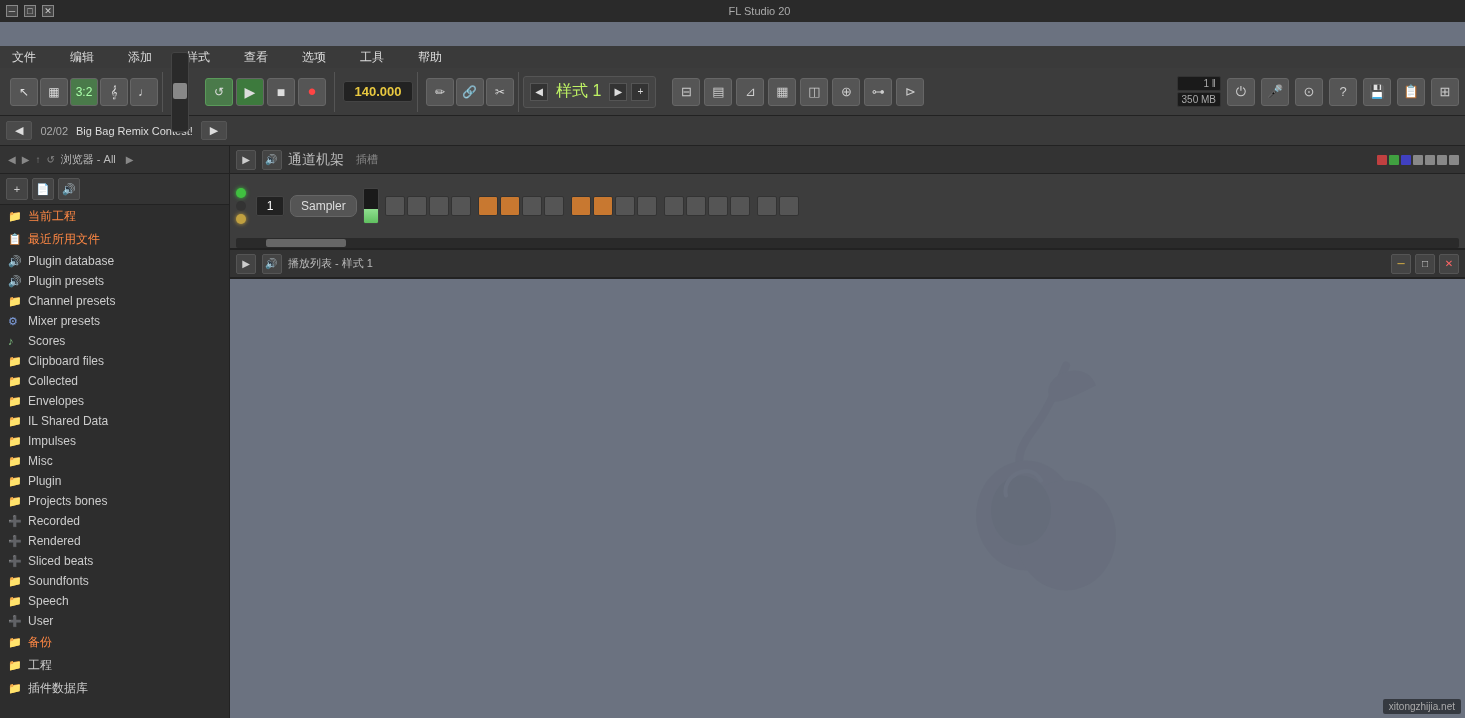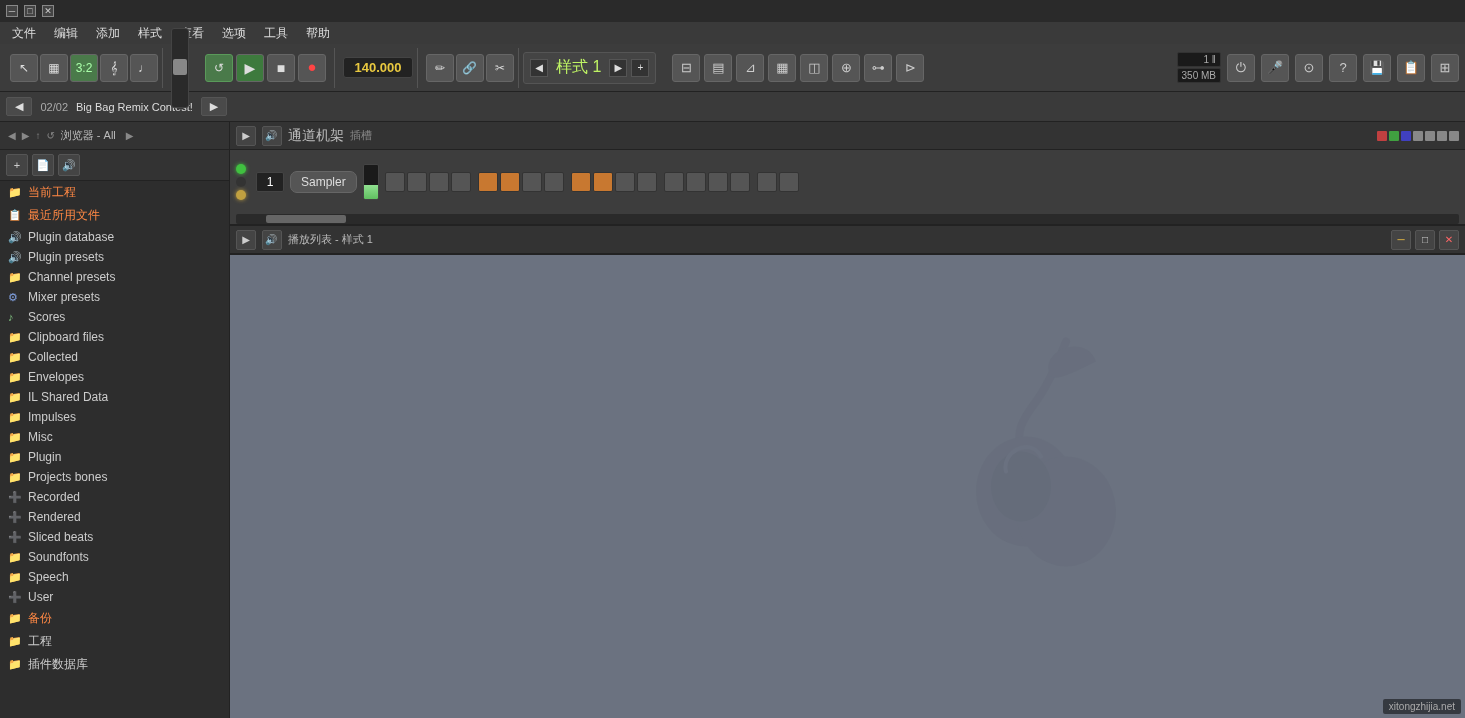--- a/index.html
+++ b/index.html
@@ -37,21 +37,22 @@
       font-size: 11px;
     }
 
     
     .menu-bar {
       height: 22px;
       background: #3a3a3a;
       display: flex;
       align-items: center;
       padding: 0 4px;
-      gap: 2px;
+      gap: 18px;
+      margin-top: 24px;
     }
     .menu-item {
       padding: 2px 8px;
       color: #ddd;
       font-size: 12px;
       cursor: pointer;
     }
 
     
     .main-toolbar {
@@ -484,20 +485,21 @@
       cursor: pointer;
     }
   </style>
 </head>
 <body>
 
 <div class="title-bar">
   <div class="title-bar-btn">─</div>
   <div class="title-bar-btn">□</div>
   <div class="title-bar-btn">✕</div>
+  <div class="title-bar-title">FL Studio 20</div>
 </div>
 
 <div class="menu-bar">
   <div class="menu-item">文件</div>
   <div class="menu-item">编辑</div>
   <div class="menu-item">添加</div>
   <div class="menu-item">样式</div>
   <div class="menu-item">查看</div>
   <div class="menu-item">选项</div>
   <div class="menu-item">工具</div>
@@ -691,21 +693,21 @@
     </div>
   </div>
 
   <div class="main-content">
 
     <div class="channel-rack">
       <div class="channel-rack-header">
         <div class="rack-header-btn">▶</div>
         <div class="rack-header-btn">🔊</div>
         <span class="channel-rack-title">通道机架</span>
-        <span style="color:#888; font-size:11px; text-align:right;">插槽</span>
+        <span style="color:#888; font-size:11px; margin-left:6px;text-align:right;">插槽</span>
         <div class="rack-dots">
           <div class="rack-dot" style="background:#c04040;"></div>
           <div class="rack-dot" style="background:#40a040;"></div>
           <div class="rack-dot" style="background:#4040c0;"></div>
           <div class="rack-dot"></div>
           <div class="rack-dot"></div>
           <div class="rack-dot"></div>
           <div class="rack-dot"></div>
         </div>
       </div>

